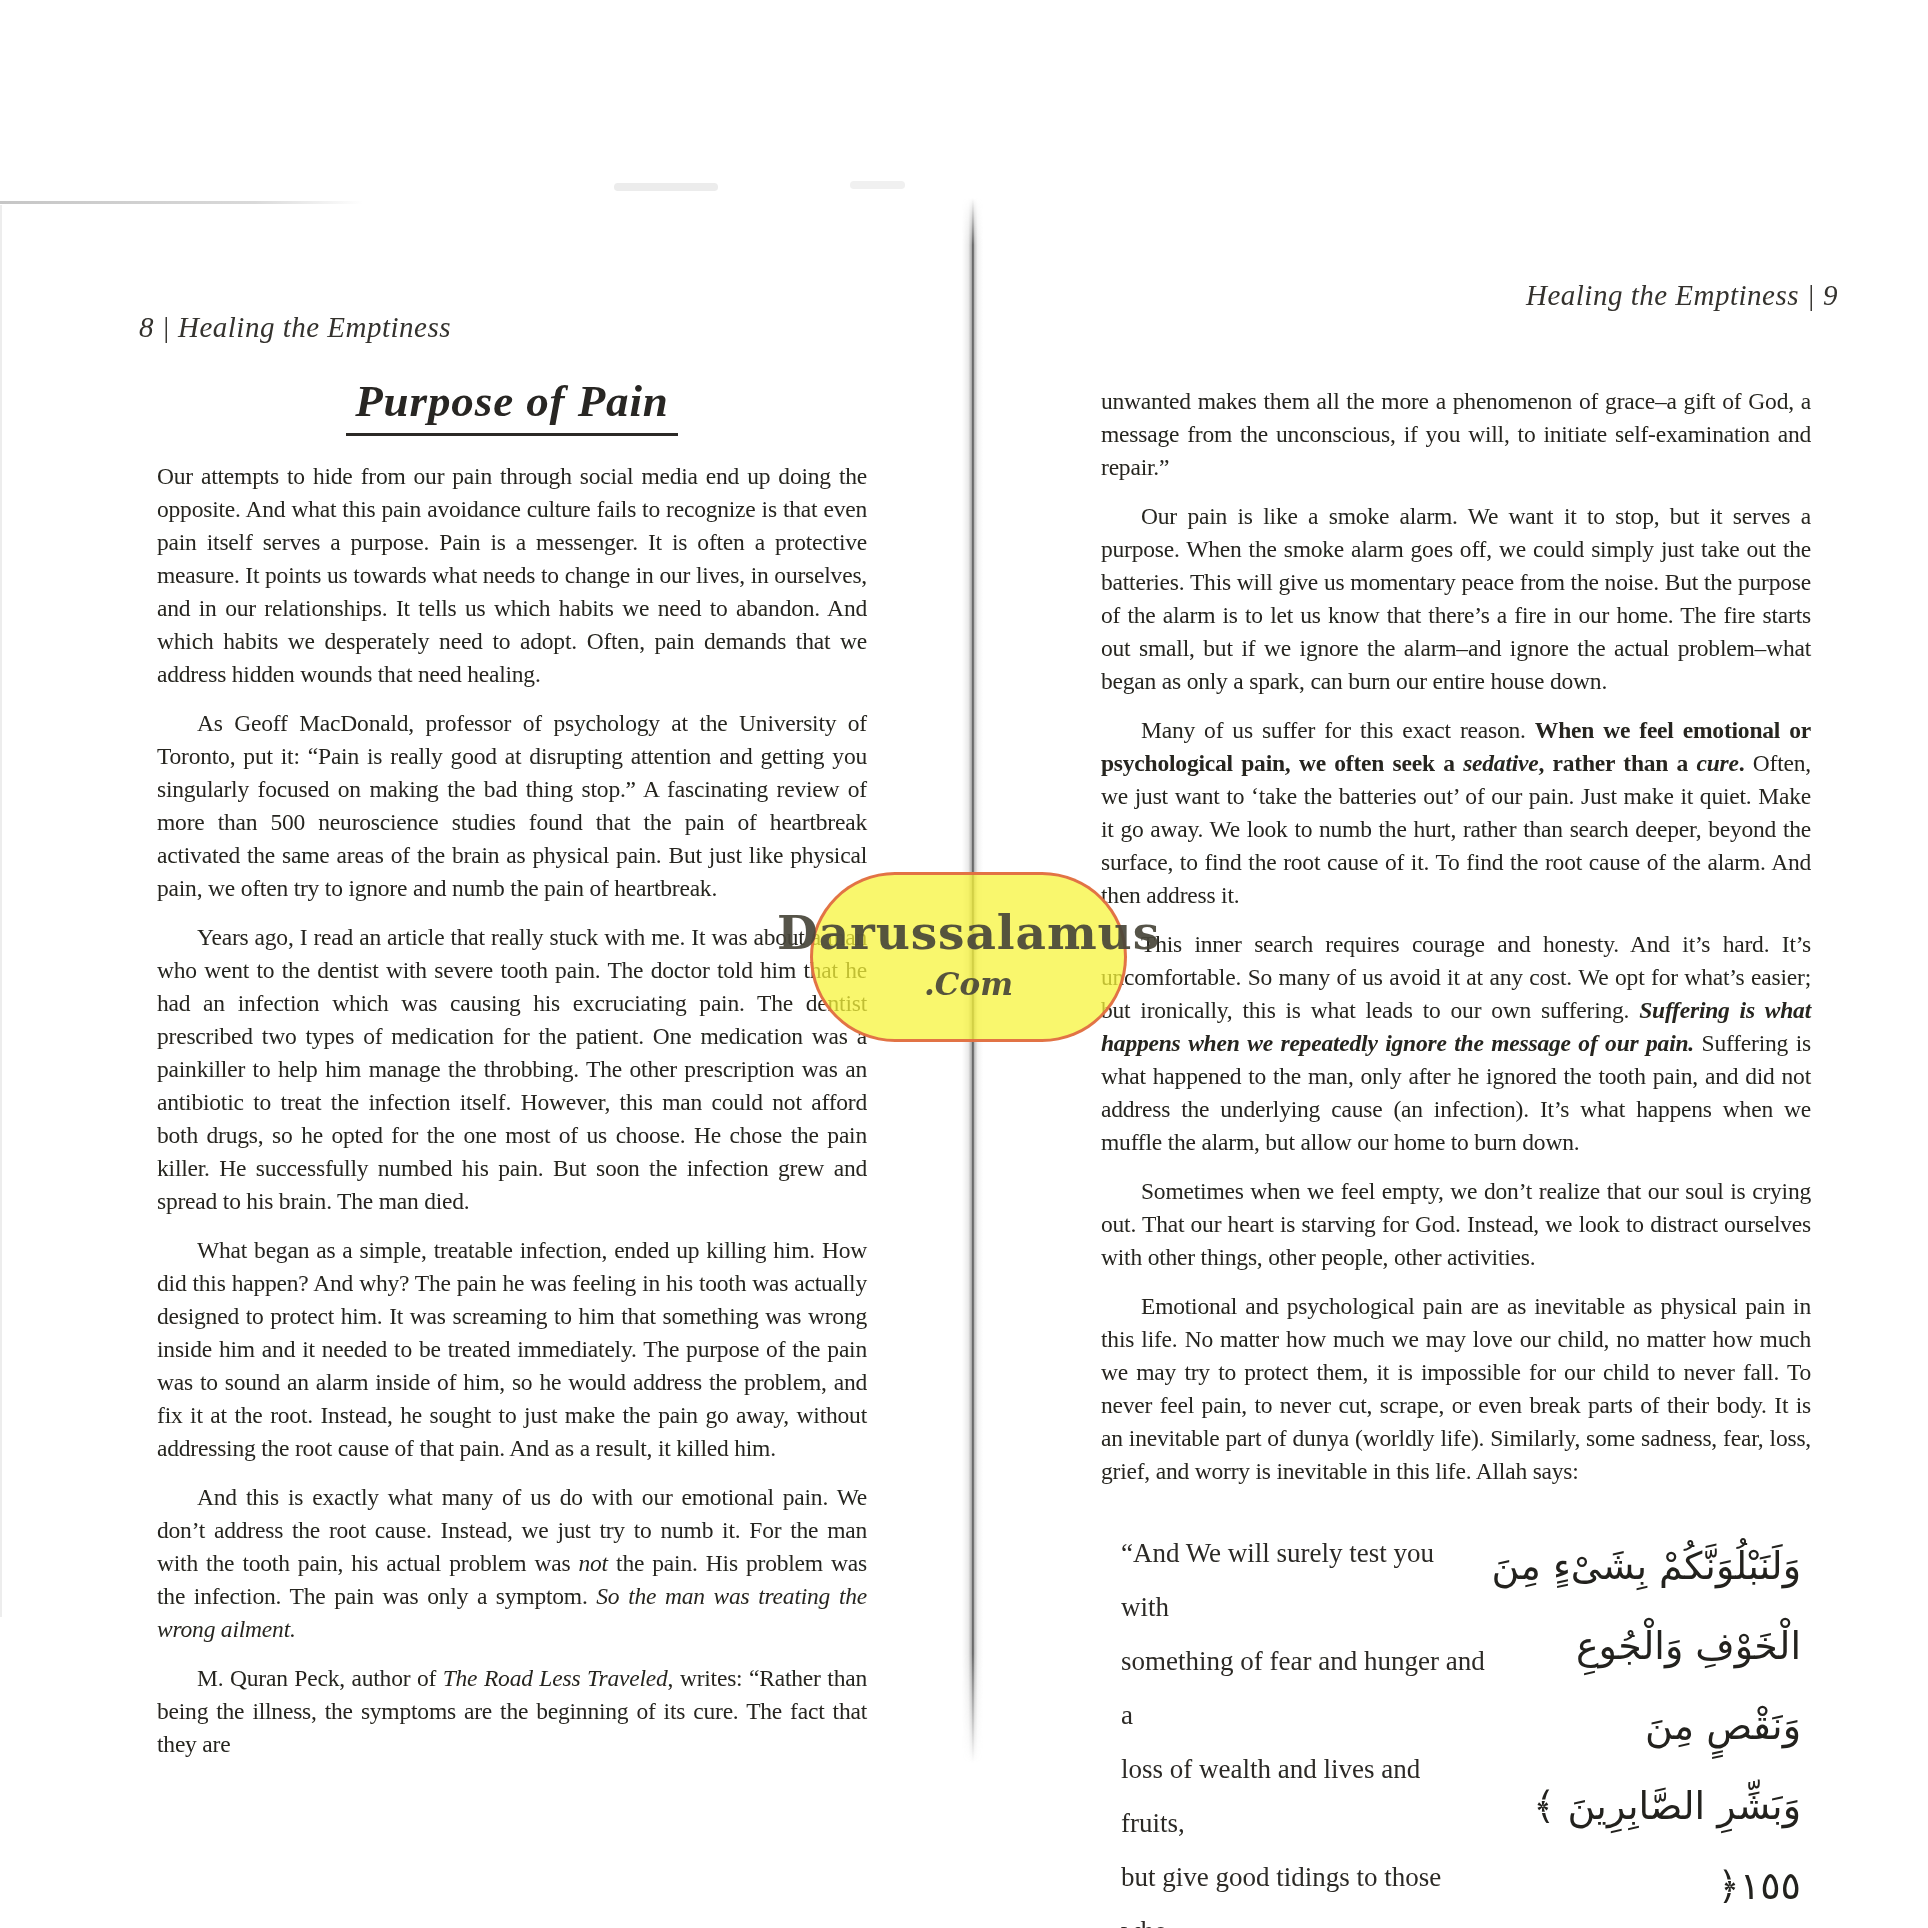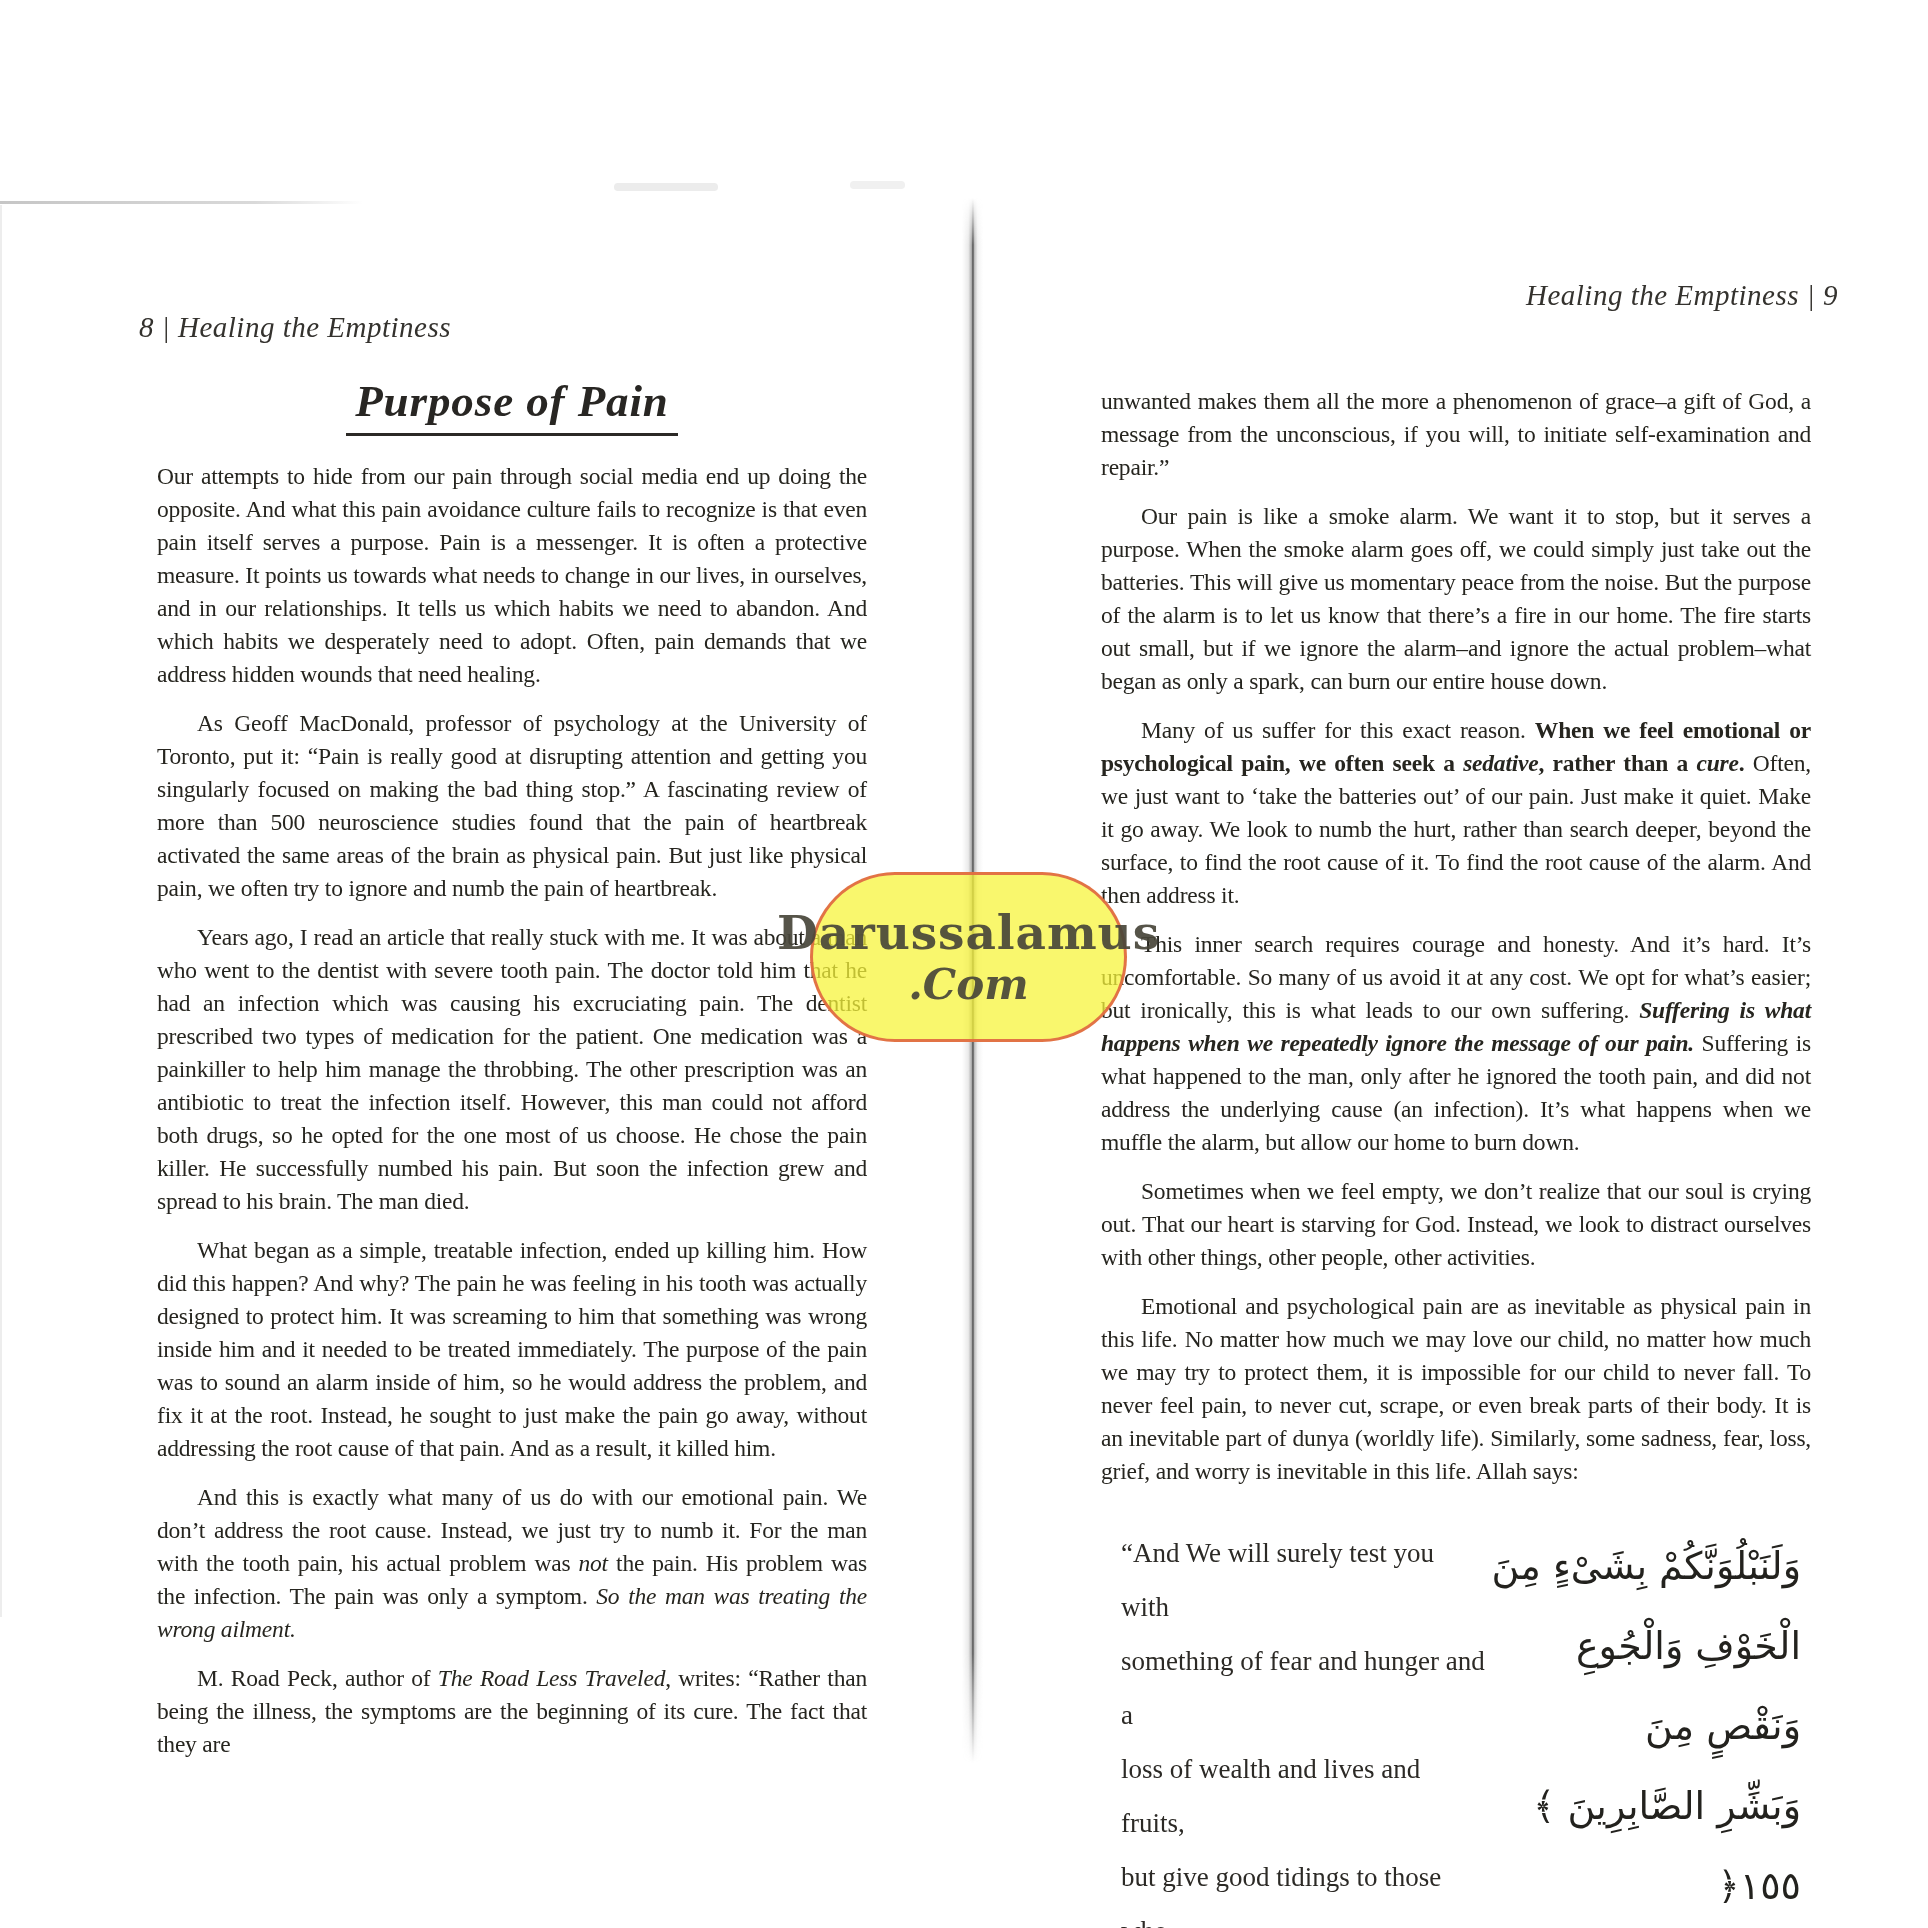--- a/index.html
+++ b/index.html
@@ -113,21 +113,21 @@
     font-weight:bold;
     font-size:47px;
     line-height:55px;
     color:rgba(72,69,57,0.92);
     letter-spacing:0.9px;
   }
   .watermark .wm2{
     font-family:"DejaVu Serif", serif;
     font-style:italic;
     font-weight:bold;
-    font-size:42px;
+    font-size:31px;
     line-height:49px;
     color:rgba(72,69,57,0.92);
   }
 </style>
 </head>
 <body>
 
 <div class="scan-edge-top"></div>
 <div class="scan-smudge-1"></div>
 <div class="scan-smudge-2"></div>
@@ -140,21 +140,21 @@
 <div class="col col-left">
   <div class="chapter-title-wrap">
     <span class="chapter-title">Purpose of Pain</span>
   </div>
   <div class="body-text">
       <p><span>Our attempts to hide from our pain through social media end up doing the opposite. And what this pain avoidance culture fails to recognize is that even pain itself serves a purpose. Pain is a messenger. It is often a protective measure. It points us towards what needs to change in our lives, in ourselves, and in our relationships. It tells us which habits we need to abandon. And which habits we desperately need to adopt. Often, pain demands that we address hidden wounds that need healing.</span></p>
       <p class="indent"><span>As Geoff MacDonald, professor of psychology at the University of Toronto, put it: “Pain is really good at disrupting attention and getting you singularly focused on making the bad thing stop.” A fascinating review of more than 500 neuroscience studies found that the pain of heartbreak activated the same areas of the brain as physical pain. But just like physical pain, we often try to ignore and numb the pain of heartbreak.</span></p>
       <p class="indent"><span>Years ago, I read an article that really stuck with me. It was about a man who went to the dentist with severe tooth pain. The doctor told him that he had an infection which was causing his excruciating pain. The dentist prescribed two types of medication for the patient. One medication was a painkiller to help him manage the throbbing. The other prescription was an antibiotic to treat the infection itself. However, this man could not afford both drugs, so he opted for the one most of us choose. He chose the pain killer. He successfully numbed his pain. But soon the infection grew and spread to his brain. The man died.</span></p>
       <p class="indent"><span>What began as a simple, treatable infection, ended up killing him. How did this happen? And why? The pain he was feeling in his tooth was actually designed to protect him. It was screaming to him that something was wrong inside him and it needed to be treated immediately. The purpose of the pain was to sound an alarm inside of him, so he would address the problem, and fix it at the root. Instead, he sought to just make the pain go away, without addressing the root cause of that pain. And as a result, it killed him.</span></p>
       <p class="indent"><span>And this is exactly what many of us do with our emotional pain. We don’t address the root cause. Instead, we just try to numb it. For the man with the tooth pain, his actual problem was </span><span class="run-i">not</span><span> the pain. His problem was the infection. The pain was only a symptom. </span><span class="run-i">So the man was treating the wrong ailment.</span></p>
-      <p class="indent"><span>M. Road Peck, author of </span><span class="run-i">The Road Less Traveled</span><span>, writes: “Rather than being the illness, the symptoms are the beginning of its cure. The fact that they are</span></p>
+      <p class="indent"><span>M. Quran Peck, author of </span><span class="run-i">The Road Less Traveled</span><span>, writes: “Rather than being the illness, the symptoms are the beginning of its cure. The fact that they are</span></p>
     </div>
 </div>
 
 <div class="col col-right">
   <div class="body-text">
       <p><span>unwanted makes them all the more a phenomenon of grace–a gift of God, a message from the unconscious, if you will, to initiate self-examination and repair.”</span></p>
       <p class="indent"><span>Our pain is like a smoke alarm. We want it to stop, but it serves a purpose. When the smoke alarm goes off, we could simply just take out the batteries. This will give us momentary peace from the noise. But the purpose of the alarm is to let us know that there’s a fire in our home. The fire starts out small, but if we ignore the alarm–and ignore the actual problem–what began as only a spark, can burn our entire house down.</span></p>
       <p class="indent"><span>Many of us suffer for this exact reason. </span><span class="run-b">When we feel emotional or psychological pain, we often seek a </span><span class="run-bi">sedative</span><span class="run-b">, rather than a </span><span class="run-bi">cure</span><span class="run-b">.</span><span> Often, we just want to ‘take the batteries out’ of our pain. Just make it quiet. Make it go away. We look to numb the hurt, rather than search deeper, beyond the surface, to find the root cause of it. To find the root cause of the alarm. And then address it.</span></p>
       <p class="indent"><span>This inner search requires courage and honesty. And it’s hard. It’s uncomfortable. So many of us avoid it at any cost. We opt for what’s easier; but ironically, this is what leads to our own suffering. </span><span class="run-bi">Suffering is what happens when we repeatedly ignore the message of our pain.</span><span> Suffering is what happened to the man, only after he ignored the tooth pain, and did not address the underlying cause (an infection). It’s what happens when we muffle the alarm, but allow our home to burn down.</span></p>
       <p class="indent"><span>Sometimes when we feel empty, we don’t realize that our soul is crying out. That our heart is starving for God. Instead, we look to distract ourselves with other things, other people, other activities.</span></p>

